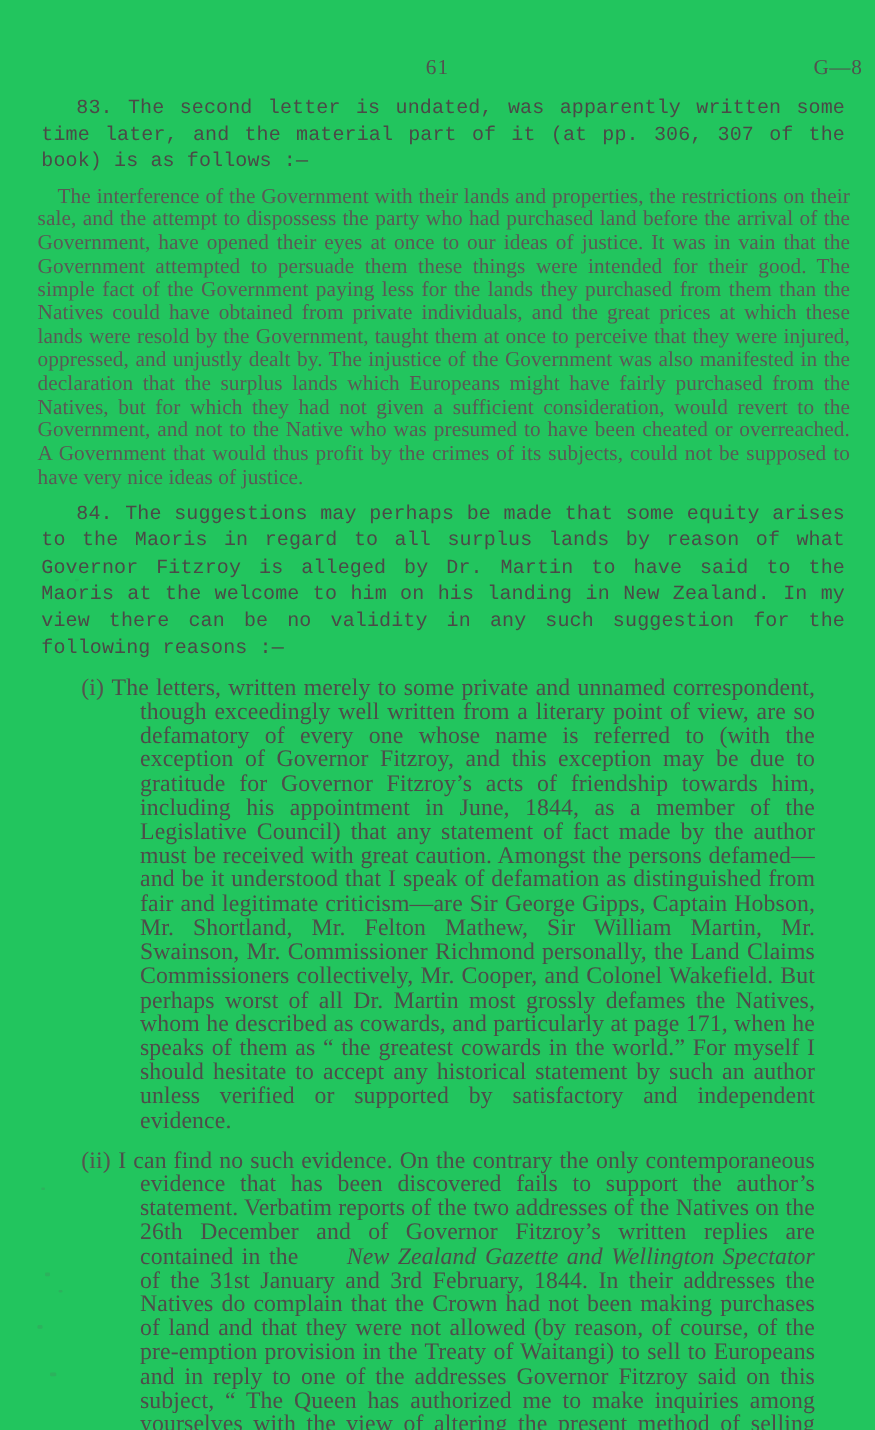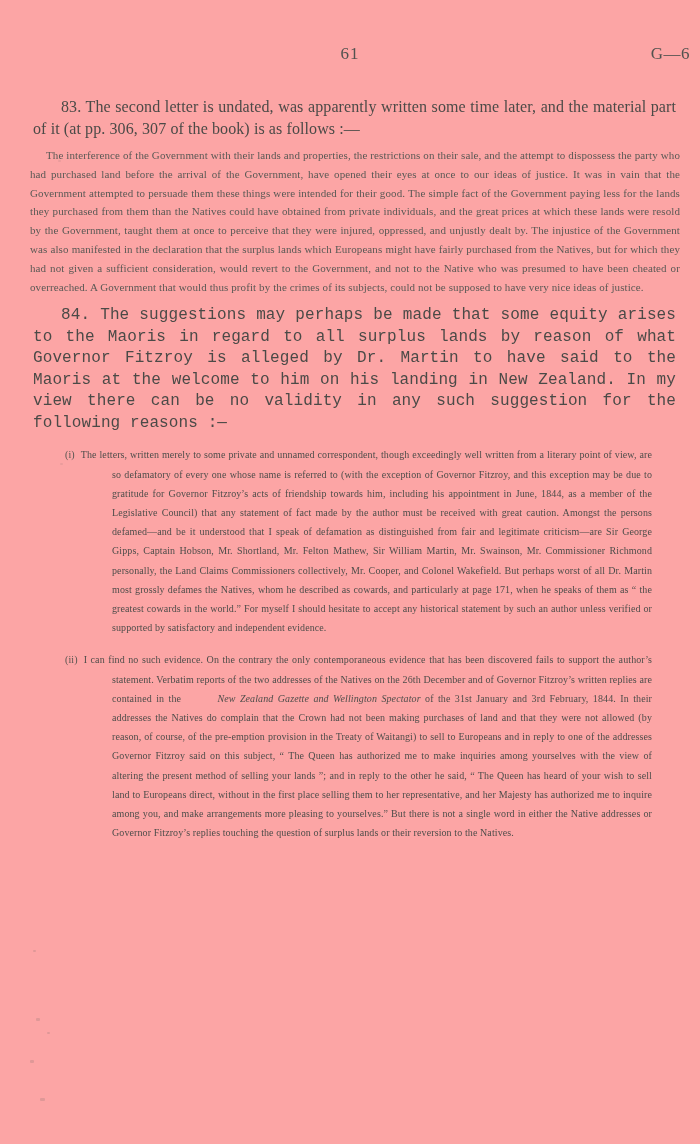--- a/index.html
+++ b/index.html
@@ -5,21 +5,21 @@
   html, body {
     margin: 0;
     padding: 0;
     background: #ffffff;
   }
   .page {
     position: relative;
     width: 700px;
     height: 1144px;
     margin: 0;
-    background: #fca5a5;
+    background: #22c55e;
     font-family: "Liberation Serif", "DejaVu Serif", serif;
     color: #4b4a47;
     overflow: hidden;
   }
   .page-header {
     position: relative;
     padding-top: 44px;
     height: 24px;
     font-size: 17px;
     letter-spacing: 1px;
@@ -43,42 +43,42 @@
   }
   .para {
     margin: 0;
     font-size: 16px;
     line-height: 21.5px;
     text-align: justify;
     text-indent: 28px;
     color: #4b4a47;
     letter-spacing: 0.1px;
   }
-  .para-83 { margin-top: 28px; }
+  .para-83 { margin-top: 8px; font-family: Liberation Mono, monospace; }
   .para-84 { margin-top: 9px; font-family: Liberation Mono, monospace; }
   .quote {
     margin: 7px 16px 0 -3px;
     width: 650px;
-    font-size: 11px;
+    font-size: 17px;
     line-height: 18.8px;
     text-align: justify;
     text-indent: 16px;
     color: #5a5955;
     letter-spacing: 0.1px;
   }
   .reasons {
     list-style: none;
     margin: 11px 0 0 0;
     padding: 0;
   }
   .reasons li {
     margin-left: 79px;
     width: 540px;
     padding: 0;
-    font-size: 10px;
+    font-size: 19px;
     line-height: 19.2px;
     text-align: justify;
     text-indent: -47px; 
     color: #4e4d4a;
     letter-spacing: 0.1px;
   }
   .reasons li + li { margin-top: 13px; }
   .reasons .marker {
     display: inline-block;
     text-indent: 0;
@@ -100,21 +100,21 @@
   .sp6 { left: 58px; top: 160px;  width: 3px; height: 2px; opacity: .6; }
   .sp7 { left: 60px; top: 463px;  width: 3px; height: 2px; opacity: .6; }
 </style>
 </head>
 <body>
 
 <div class="page">
 
   <div class="page-header">
     <span class="page-number">61</span>
-    <span class="paper-ref">G—6</span>
+    <span class="paper-ref">G—8</span>
   </div>
 
   <div class="content">
 
     <p class="para para-83">83. The second letter is undated, was apparently written some time later, and the material part of it (at pp. 306, 307 of the book) is as follows :—</p>
 
     <p class="quote">The interference of the Government with their lands and properties, the restrictions on their sale, and the attempt to dispossess the party who had purchased land before the arrival of the Government, have opened their eyes at once to our ideas of justice.  It was in vain that the Government attempted to persuade them these things were intended for their good.  The simple fact of the Government paying less for the lands they purchased from them than the Natives could have obtained from private individuals, and the great prices at which these lands were resold by the Government, taught them at once to perceive that they were injured, oppressed, and unjustly dealt by.  The injustice of the Government was also manifested in the declaration that the surplus lands which Europeans might have fairly purchased from the Natives, but for which they had not given a sufficient consideration, would revert to the Government, and not to the Native who was presumed to have been cheated or overreached.  A Government that would thus profit by the crimes of its subjects, could not be supposed to have very nice ideas of justice.</p>
 
     <p class="para para-84">84. The suggestions may perhaps be made that some equity arises to the Maoris in regard to all surplus lands by reason of what Governor Fitzroy is alleged by Dr. Martin to have said to the Maoris at the welcome to him on his landing in New Zealand.  In my view there can be no validity in any such suggestion for the following reasons :—</p>
 

